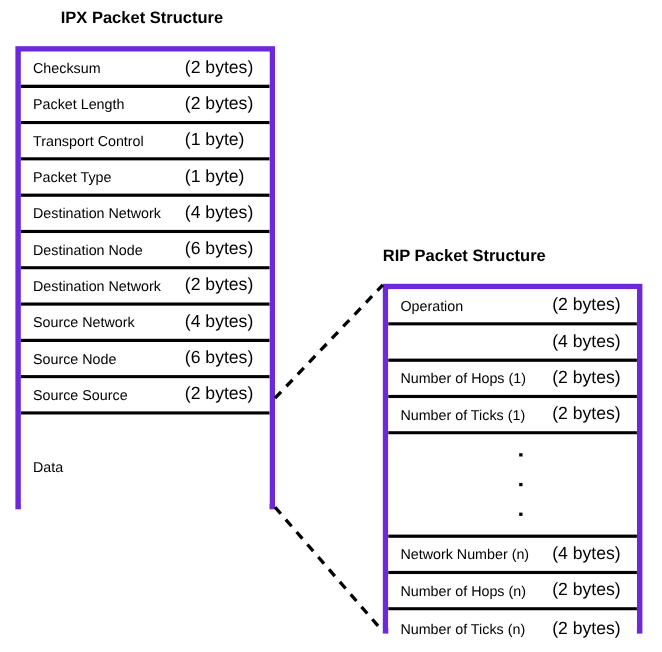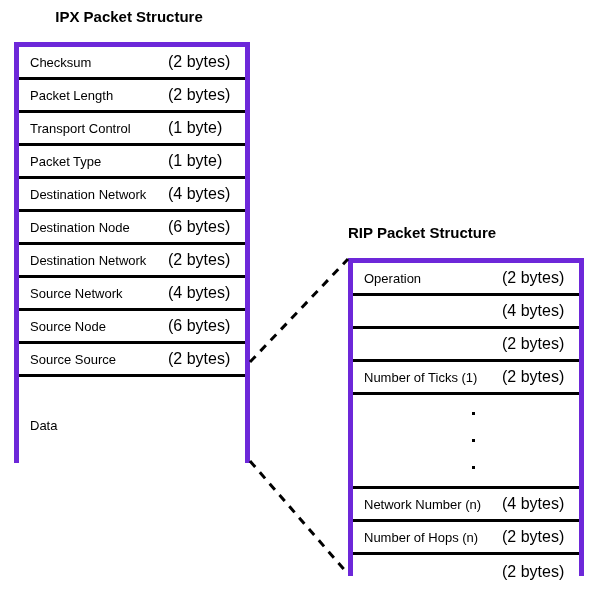--- a/index.html
+++ b/index.html
@@ -176,20 +176,21 @@
   <div class="packet-table" id="rip-table">
 
     <div class="field-row">
       <span class="field-name">Operation</span>
       <span class="field-size">(2 bytes)</span>
     </div>
     <div class="field-row">
       <span class="field-size">(4 bytes)</span>
     </div>
     <div class="field-row">
+      <span class="field-name">Number of Hops (1)</span>
       <span class="field-size">(2 bytes)</span>
     </div>
     <div class="field-row">
       <span class="field-name">Number of Ticks (1)</span>
       <span class="field-size">(2 bytes)</span>
     </div>
 
     <div class="field-row ellipsis-row">
       <div class="ellipsis-dots">
         <span></span>
@@ -200,20 +201,21 @@
 
     <div class="field-row">
       <span class="field-name">Network Number (n)</span>
       <span class="field-size">(4 bytes)</span>
     </div>
     <div class="field-row">
       <span class="field-name">Number of Hops (n)</span>
       <span class="field-size">(2 bytes)</span>
     </div>
     <div class="field-row">
+      <span class="field-name">Number of Ticks (n)</span>
       <span class="field-size">(2 bytes)</span>
     </div>
   </div>
 
   <svg class="connector-svg" viewBox="0 0 602 593">
     <line id="conn-upper" stroke="#000000" stroke-width="3" stroke-dasharray="8 7" stroke-linecap="butt" x1="250" y1="362" x2="348" y2="259"></line>
     <line id="conn-lower" stroke="#000000" stroke-width="3" stroke-dasharray="8 7" stroke-linecap="butt" x1="250" y1="461" x2="348" y2="574"></line>
   </svg>
 
 </div>

